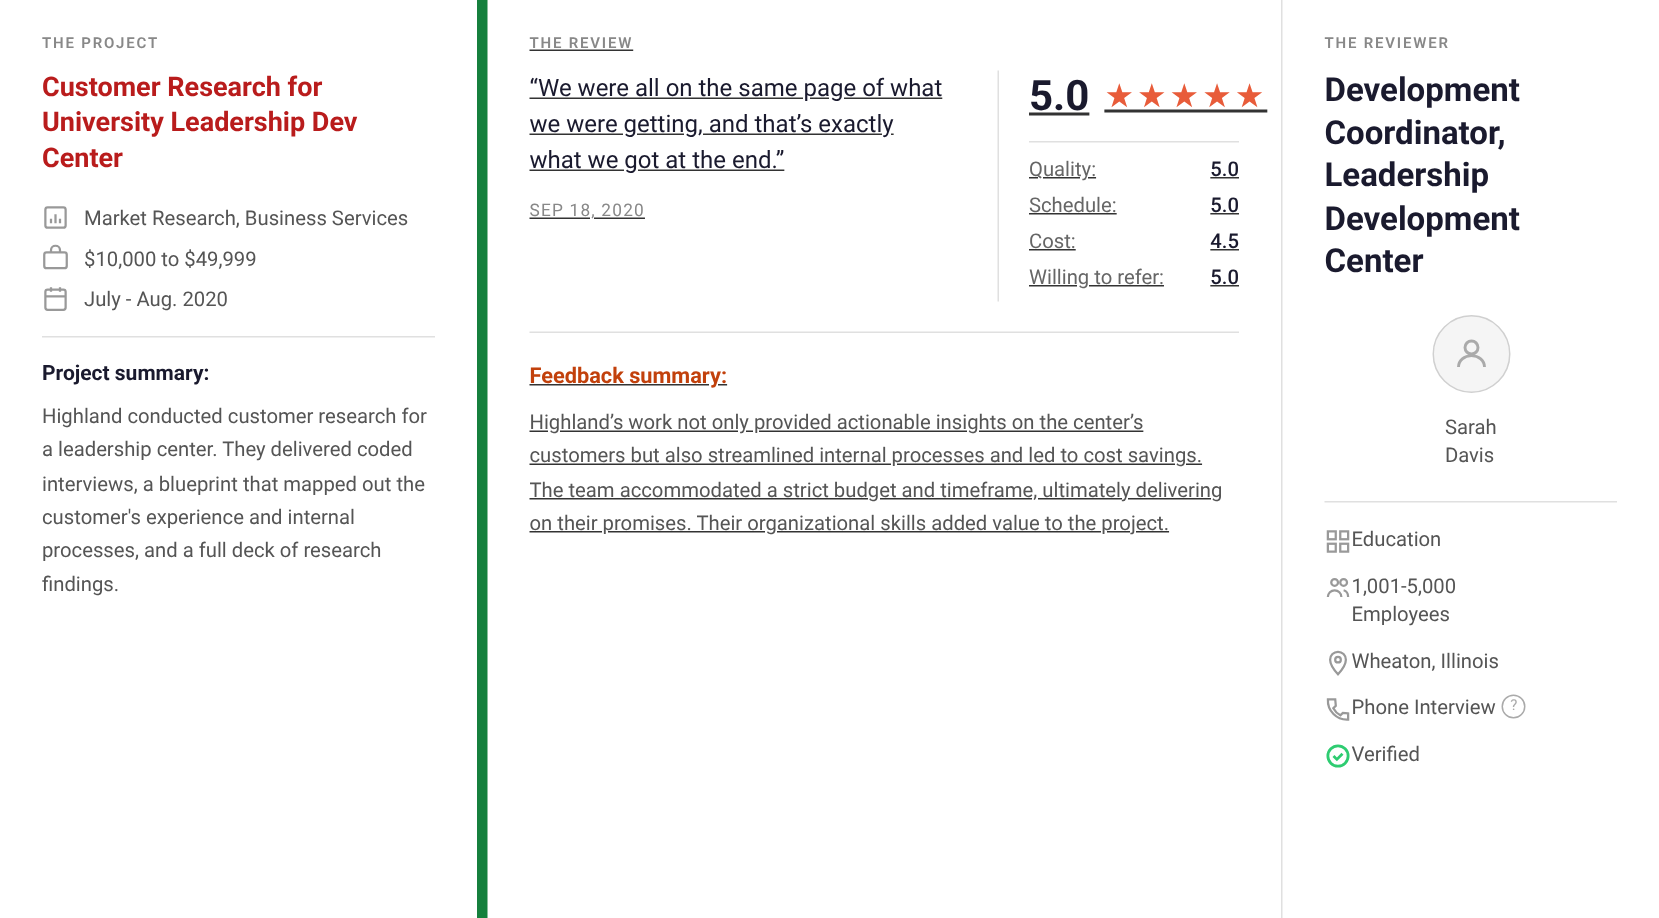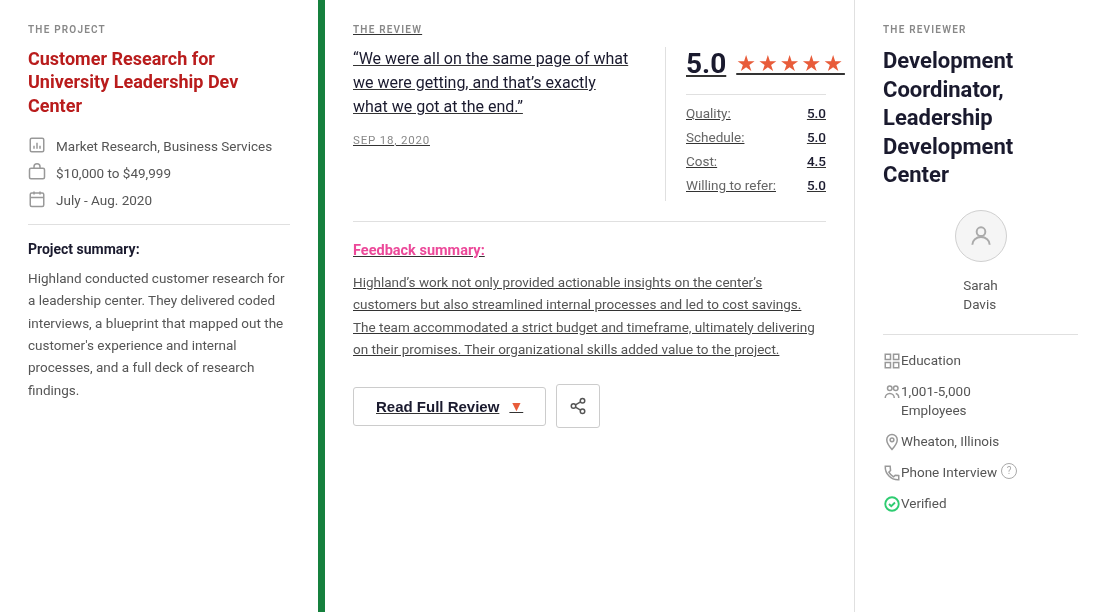--- a/index.html
+++ b/index.html
@@ -144,21 +144,21 @@
       color: #1a1a2e;
       font-weight: 500;
     }
     .feedback-section {
       border-top: 1px solid #e0e0e0;
       padding-top: 20px;
     }
     .feedback-label {
       font-weight: 700;
       font-size: 14.5px;
-      color: #ec4899;
+      color: #c2410c;
       margin-bottom: 12px;
     }
     .feedback-text {
       font-size: 13.5px;
       color: #555;
       line-height: 1.65;
       margin-bottom: 24px;
     }
     .action-bar {
       display: flex;
@@ -333,35 +333,20 @@
         <div class="rating-row">
           <span class="rating-label">Willing to refer:</span>
           <span class="rating-value">5.0</span>
         </div>
       </div>
     </div>
 
     <div class="feedback-section">
       <div class="feedback-label">Feedback summary:</div>
       <div class="feedback-text">Highland’s work not only provided actionable insights on the center’s customers but also streamlined internal processes and led to cost savings. The team accommodated a strict budget and timeframe, ultimately delivering on their promises. Their organizational skills added value to the project.</div>
-      <div class="action-bar">
-        <button class="read-review-btn">
-          <span>Read Full Review</span>
-          <span class="chevron">▼</span>
-        </button>
-        <button class="share-btn">
-          <svg width="18" height="18" viewBox="0 0 24 24" fill="none" stroke="#555" stroke-width="2">
-            <circle cx="18" cy="5" r="3"></circle>
-              <circle cx="6" cy="12" r="3"></circle>
-              <circle cx="18" cy="19" r="3"></circle>
-            <line x1="8.59" y1="13.51" x2="15.42" y2="17.49"></line>
-              <line x1="15.41" y1="6.51" x2="8.59" y2="10.49"></line>
-          </svg>
-        </button>
-      </div>
     </div>
   </div>
 
   <div class="panel panel-right">
     <div class="section-label">THE REVIEWER</div>
     <div class="reviewer-title">Development Coordinator, Leadership Development Center</div>
 
     <div class="reviewer-profile">
       <div class="avatar-circle">
         <svg width="26" height="26" viewBox="0 0 24 24" fill="none" stroke="#aaa" stroke-width="1.8">

